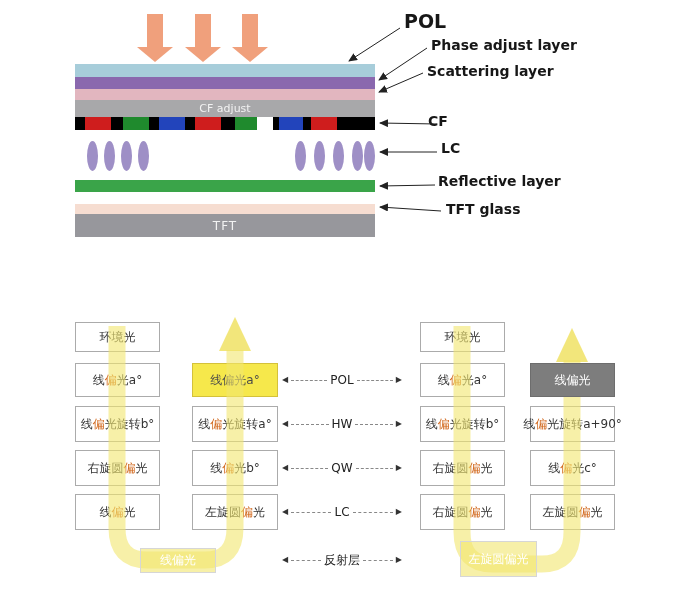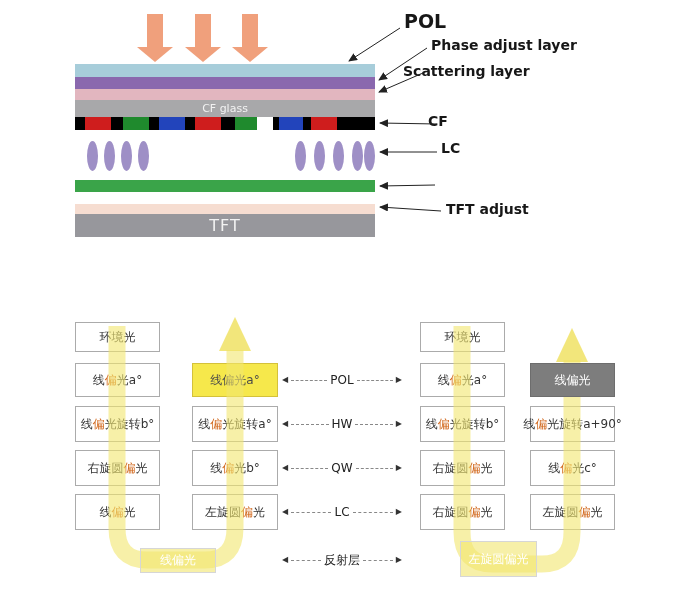--- a/index.html
+++ b/index.html
@@ -54,21 +54,21 @@
   </div>
   <div class="down-arrow" style="left:232px">
     <div class="shaft"></div>
     <div class="head"></div>
   </div>
 
   <div class="layer" style="top:64px;height:13px;background:var(--layer-pol)"></div>
   <div class="layer" style="top:77px;height:12px;background:var(--layer-phase)"></div>
   <div class="layer" style="top:89px;height:11px;background:var(--layer-scatter)"></div>
   <div class="layer layer-text" style="top:100px;height:17px;background:var(--layer-cf-glass);font-size:11px">
-    <span>CF glass</span>
+    <span>CF adjust</span>
   </div>
   <div class="layer" id="cf-bar" style="top:117px;height:13px">
       <div style="width: 10px; background: rgb(0, 0, 0);"></div>
       <div style="width: 26px; background: rgb(207, 29, 29);"></div>
       <div style="width: 12px; background: rgb(0, 0, 0);"></div>
       <div style="width: 26px; background: rgb(31, 138, 45);"></div>
       <div style="width: 10px; background: rgb(0, 0, 0);"></div>
       <div style="width: 26px; background: rgb(34, 68, 187);"></div>
       <div style="width: 10px; background: rgb(0, 0, 0);"></div>
       <div style="width: 26px; background: rgb(207, 29, 29);"></div>
@@ -87,45 +87,46 @@
       <div class="lc-ellipse" style="left: 46px;"></div>
       <div class="lc-ellipse" style="left: 63px;"></div>
       <div class="lc-ellipse" style="left: 220px;"></div>
       <div class="lc-ellipse" style="left: 239px;"></div>
       <div class="lc-ellipse" style="left: 258px;"></div>
       <div class="lc-ellipse" style="left: 277px;"></div>
       <div class="lc-ellipse" style="left: 289px;"></div>
     </div>
   <div class="layer" style="top:180px;height:12px;background:var(--layer-reflective)"></div>
   <div class="layer" style="top:204px;height:10px;background:var(--layer-peach)"></div>
-  <div class="layer layer-text" style="top:214px;height:23px;background:var(--layer-tft);font-size:16px;letter-spacing:1px">
+  <div class="layer layer-text" style="top:214px;height:23px;background:var(--layer-tft);font-size:12px;letter-spacing:1px">
     <span>TFT</span>
   </div>
 
   <svg id="leader-svg" width="684" height="250">
     <defs>
       <marker id="ah" markerWidth="9" markerHeight="8" refX="8" refY="4" orient="auto">
         <path d="M0,0 L9,4 L0,8 z" fill="#222"></path>
       </marker>
     </defs>
     <line x1="400" y1="28" x2="349" y2="61" stroke="#222" stroke-width="1" marker-end="url(#ah)"></line>
     <line x1="427" y1="48" x2="379" y2="80" stroke="#222" stroke-width="1" marker-end="url(#ah)"></line>
     <line x1="423" y1="73" x2="379" y2="92" stroke="#222" stroke-width="1" marker-end="url(#ah)"></line>
     <line x1="437" y1="124" x2="380" y2="123" stroke="#222" stroke-width="1" marker-end="url(#ah)"></line>
     <line x1="437" y1="152" x2="380" y2="152" stroke="#222" stroke-width="1" marker-end="url(#ah)"></line>
     <line x1="435" y1="185" x2="380" y2="186" stroke="#222" stroke-width="1" marker-end="url(#ah)"></line>
     <line x1="441" y1="211" x2="380" y2="207" stroke="#222" stroke-width="1" marker-end="url(#ah)"></line>
   </svg>
 
   <div class="en-label" style="left:404px;top:10px;font-size:19px">POL</div>
   <div class="en-label" style="left:431px;top:37px">Phase adjust layer</div>
-  <div class="en-label" style="left:403px;top:63px">Scattering layer</div>
+  <div class="en-label" style="left:427px;top:63px">Scattering layer</div>
   <div class="en-label" style="left:428px;top:113px">CF</div>
   <div class="en-label" style="left:441px;top:140px">LC</div>
-  <div class="en-label" style="left:446px;top:201px">TFT adjust</div>
+  <div class="en-label" style="left:438px;top:173px">Reflective layer</div>
+  <div class="en-label" style="left:446px;top:201px">TFT glass</div>
 
 
   <div class="fbox" style="left:75px;top:322px;width:85px;height:30px">
       <span>环</span>
       <span>境</span>
       <span>光</span>
     </div>
   <div class="fbox" style="left:75px;top:363px;width:85px;height:34px">
       <span>线</span>
       <span class="hl">偏</span>

